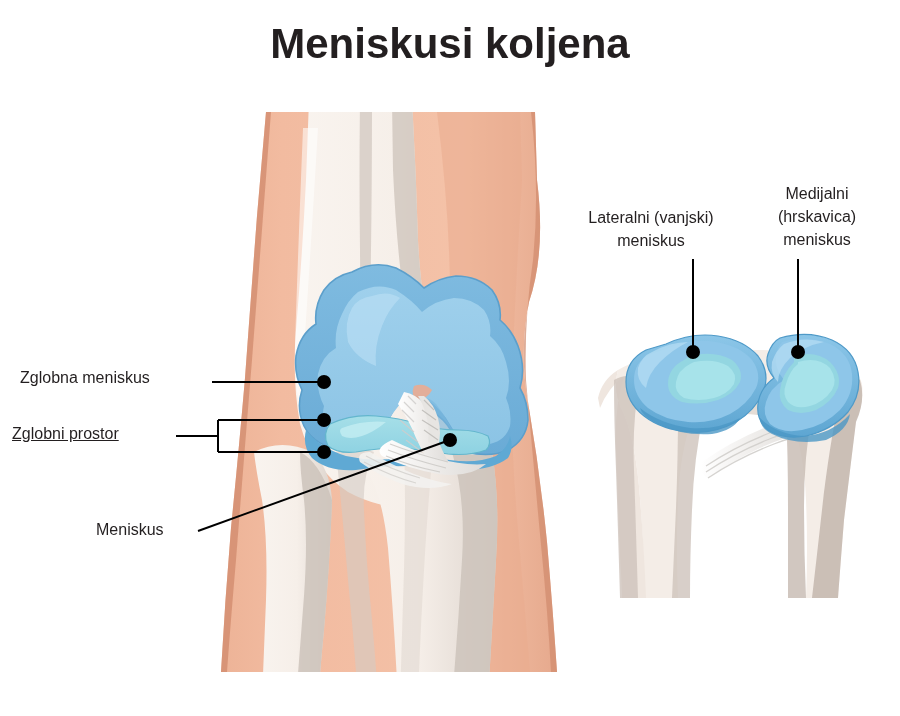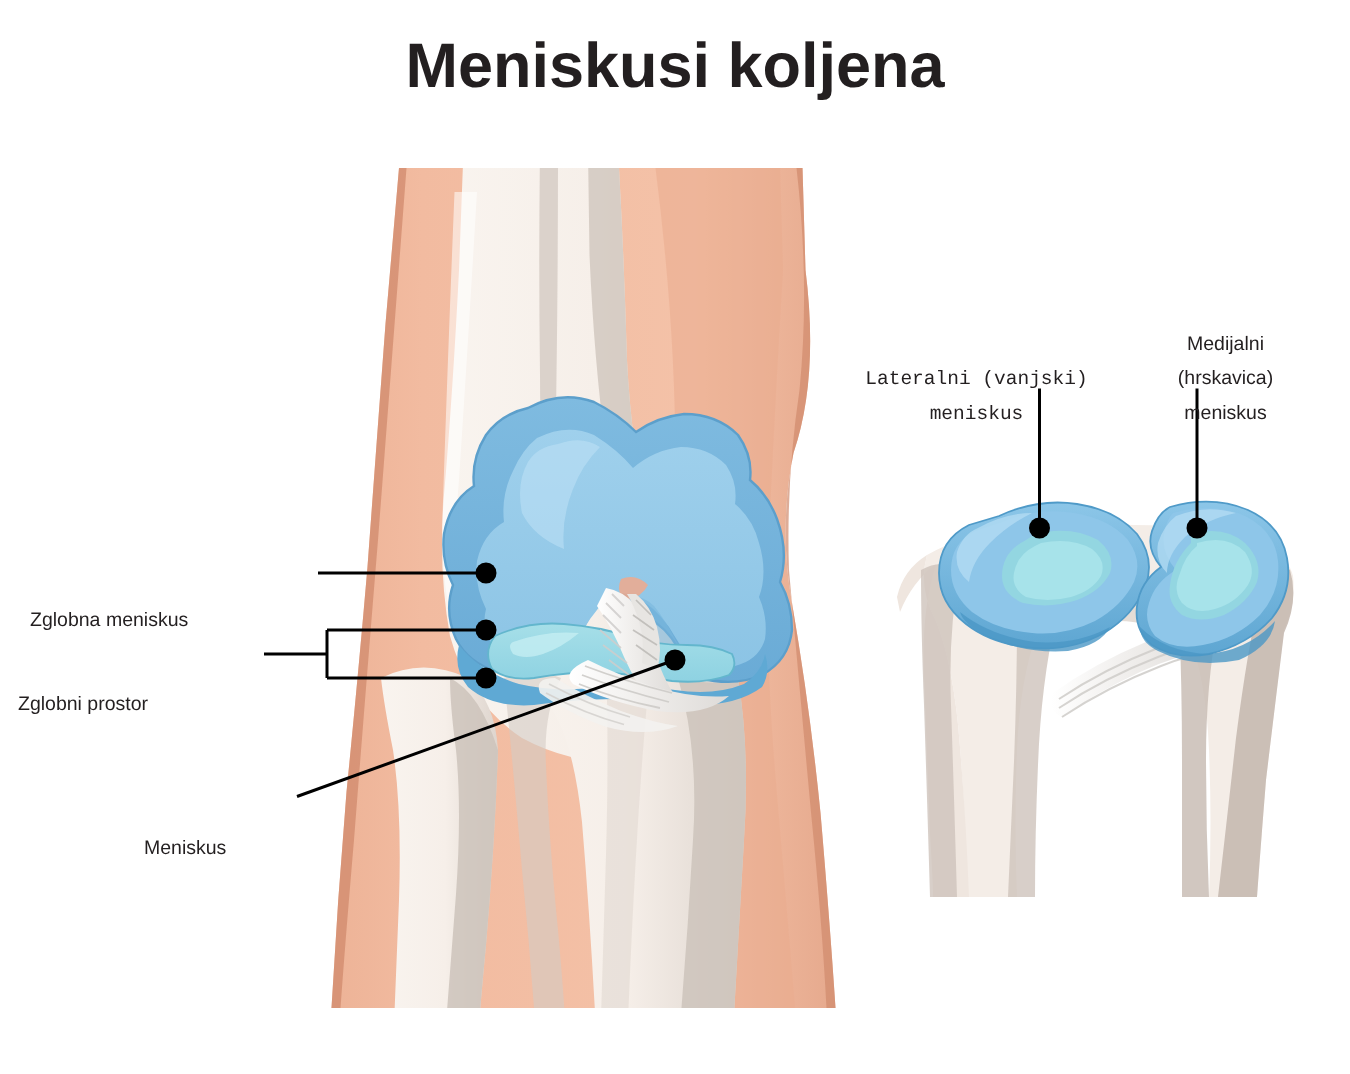--- a/index.html
+++ b/index.html
@@ -13,31 +13,30 @@
   #page{position:relative;width:900px;height:588px;}
   #figure-title{
     position:absolute;left:0;top:18px;width:900px;
     text-align:center;
     font-size:42px;font-weight:700;color:#231f20;
     letter-spacing:0px;
     line-height:52px;
   }
   .callout{
     position:absolute;
-    font-size:13px;
+    font-size:16px;
     color:#231f20;
     line-height:23px;
     white-space:nowrap;
-    margin-top:35px;
   }
   .callout.center{text-align:center;}
   #lbl-cartilage{left:20px;top:366px;}
-  #lbl-jointspace{left:12px;top:422px;}
+  #lbl-jointspace{left:12px;top:422px;text-decoration:underline;}
   #lbl-meniscus{left:96px;top:518px;}
-  #lbl-lateral{left:556px;top:206px;width:190px;font-family:Liberation Mono, monospace;}
+  #lbl-lateral{left:556px;top:206px;width:190px;}
   #lbl-medial{left:752px;top:182px;width:130px;}
   svg{position:absolute;left:0;top:0;}
 </style>
 </head>
 <body>
 
 <div id="page">
 
   <div id="figure-title">Meniskusi koljena</div>
 

